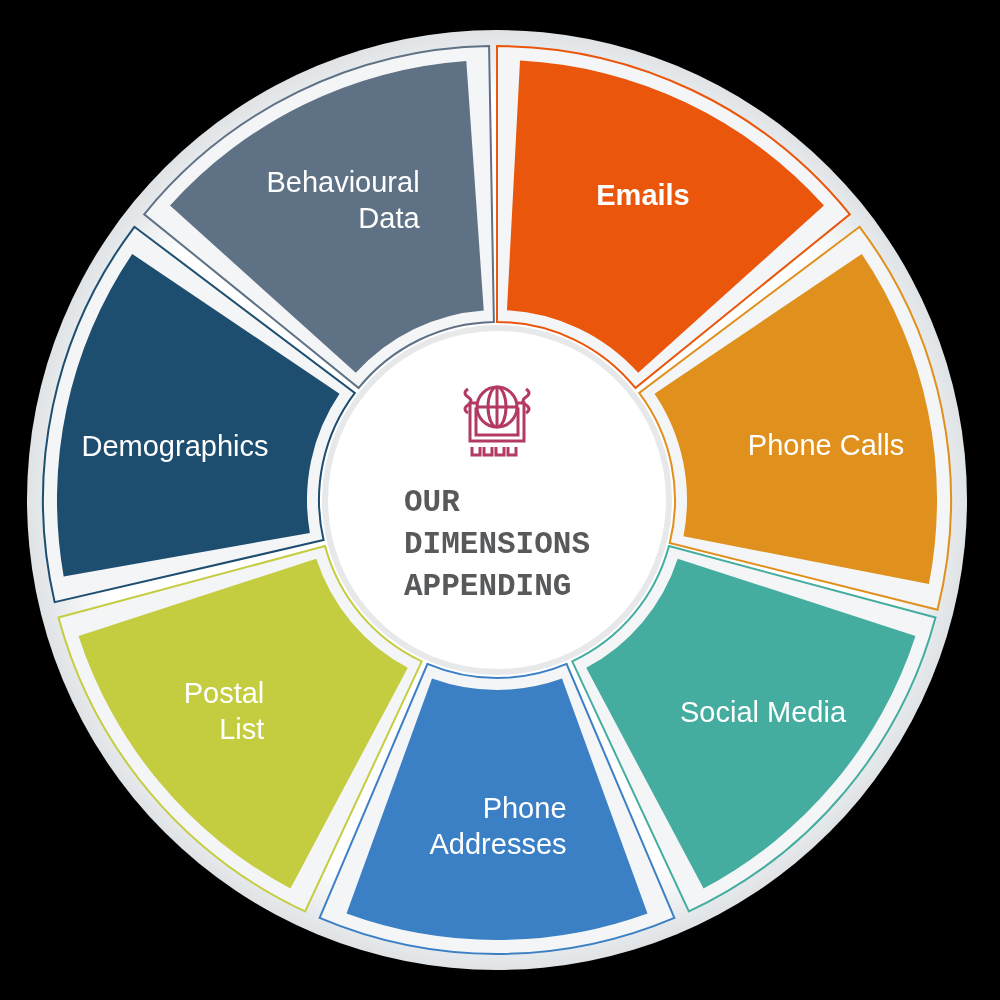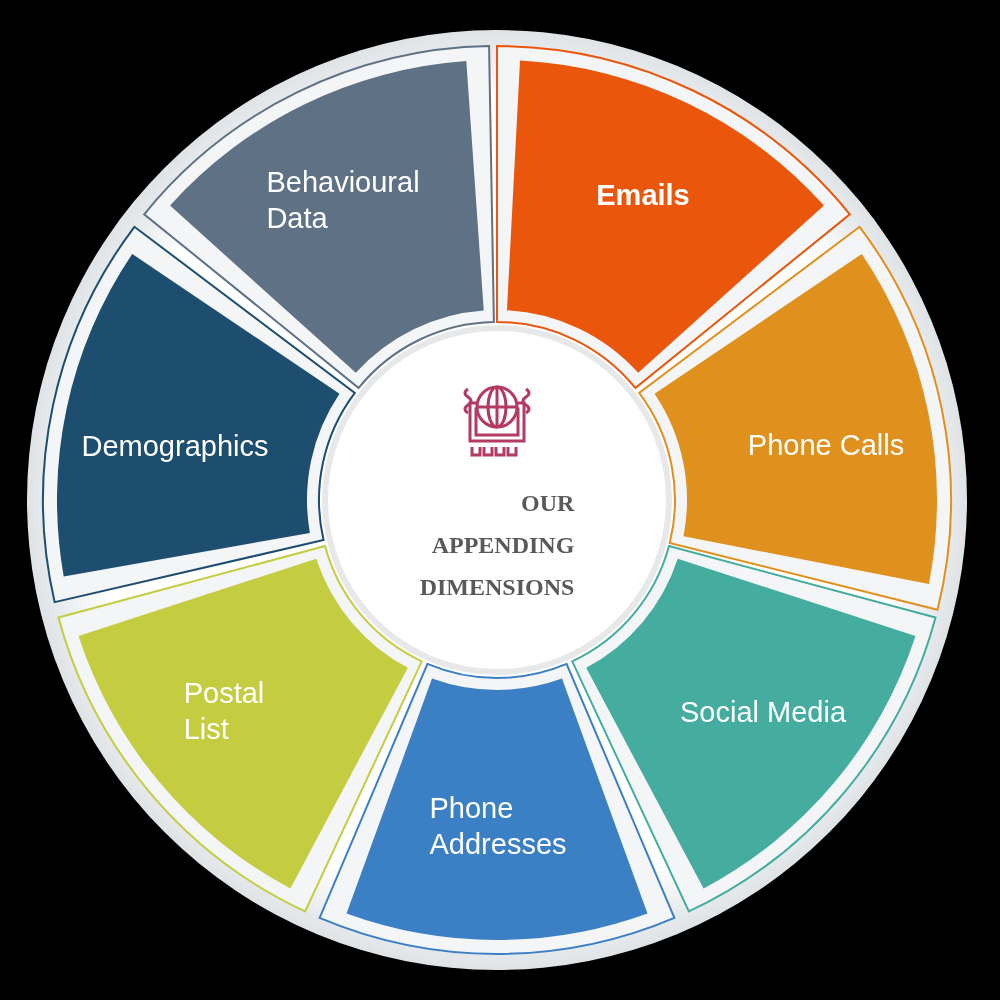--- a/index.html
+++ b/index.html
@@ -1,19 +1,19 @@
 <!DOCTYPE html>
 <html><head>
 <meta charset="utf-8">
 <style>
   html,body{margin:0;padding:0;background:#000;}
   #stage{position:relative;width:1000px;height:1000px;overflow:hidden;background:#000;}
   svg{position:absolute;left:0;top:0;}
-  .lbl{position:absolute;color:#fff;font-family:"Liberation Sans",sans-serif;font-size:29px;text-align:left;line-height:36px;transform:translate(-50%,-50%);white-space:nowrap;}
-  .title{position:absolute;left:497px;top:545px;transform:translate(-50%,-50%);font-family:Liberation Serif, serif;font-weight:bold;font-size:24px;line-height:42px;color:#58595b;text-align:right;}
+  .lbl{position:absolute;color:#fff;font-family:"Liberation Sans",sans-serif;font-size:29px;text-align:right;line-height:36px;transform:translate(-50%,-50%);white-space:nowrap;}
+  .title{position:absolute;left:497px;top:545px;transform:translate(-50%,-50%);font-family:Liberation Mono, monospace;font-weight:bold;font-size:31px;line-height:42px;color:#58595b;text-align:left;}
   .title div{display:block;}
 </style>
 </head>
 <body>
 
 <div id="stage">
   <svg width="1000" height="1000" viewBox="0 0 1000 1000">
     <defs>
       <radialGradient id="rimGrad" cx="50%" cy="50%" r="50%">
         <stop offset="85%" stop-color="#ffffff"></stop>
@@ -46,22 +46,22 @@
       <line x1="15" y1="22" x2="55" y2="22"></line>
       <line x1="35" y1="2" x2="35" y2="42"></line>
       <path d="M10 62 v8 h8 v-8 M22 62 v8 h8 v-8 M34 62 v8 h8 v-8 M46 62 v8 h8 v-8"></path>
       <path d="M6 4 q-6 4 0 8 q6 4 0 8 q-6 4 0 8"></path>
       <path d="M64 4 q6 4 0 8 q-6 4 0 8 q6 4 0 8"></path>
     </g>
   </svg>
 
   <div class="title">
     <div>OUR</div>
+    <div>DIMENSIONS</div>
     <div>APPENDING</div>
-    <div>DIMENSIONS</div>
   </div>
 
   <div class="lbl" style="left:643px;top:195px;font-weight:bold;">Emails</div>
   <div class="lbl" style="left:826px;top:445px;">Phone Calls</div>
   <div class="lbl" style="left:763px;top:712px;">Social Media</div>
   <div class="lbl" style="left:498px;top:826px;">
     <div>Phone</div>
     <div>Addresses</div>
   </div>
   <div class="lbl" style="left:224px;top:711px;">

